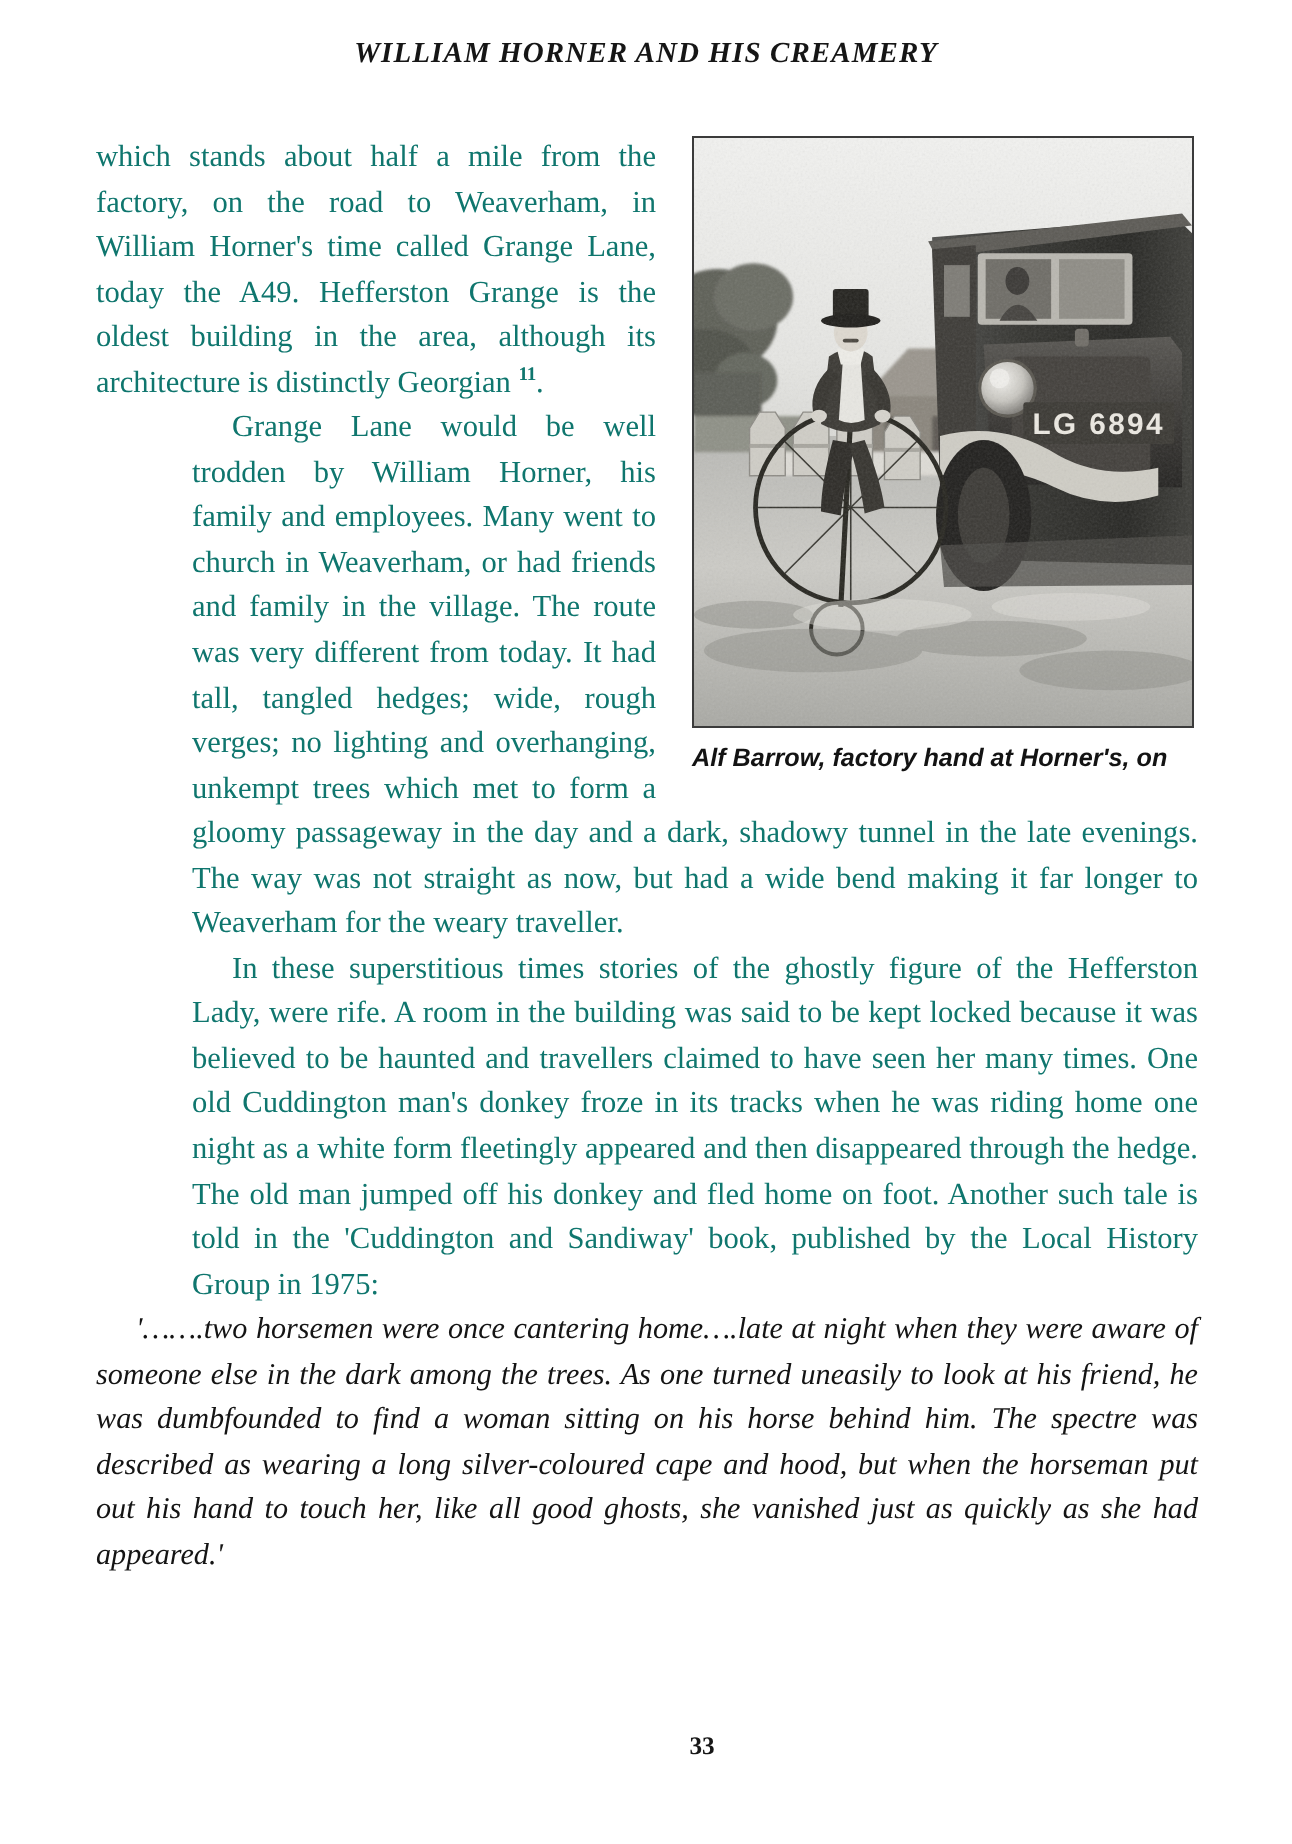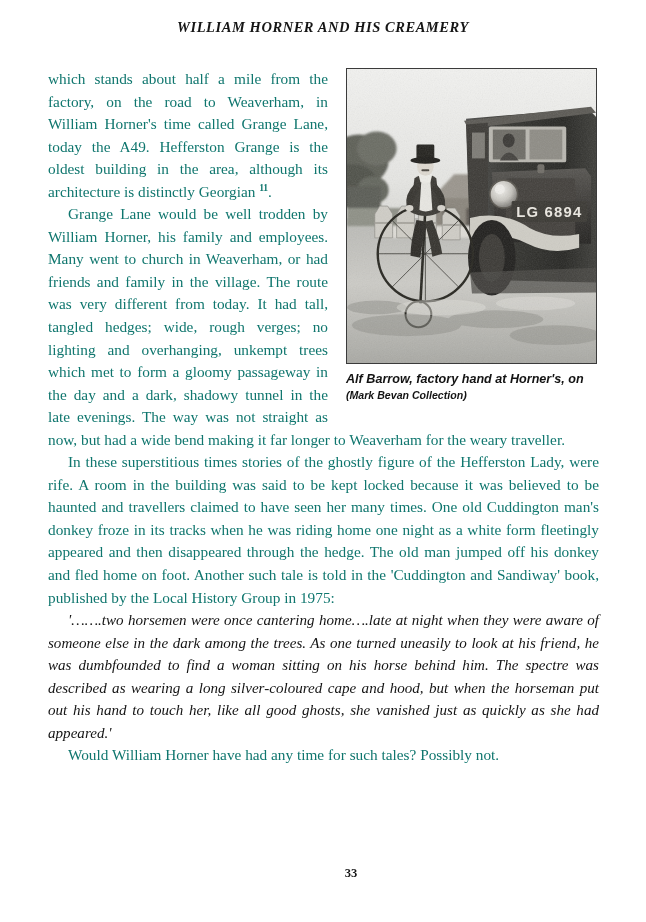--- a/index.html
+++ b/index.html
@@ -48,21 +48,21 @@
 
   p.para {
     margin: 0;
     font-size: 15.3px;
     line-height: 22.55px;
     text-align: justify;
     text-justify: inter-word;
     color: #0f766e;
     hyphens: manual;
   }
-  p.indent { text-indent: 20px; }
+  p.indent { text-indent: 20px; margin-left: 48px; }
 
   
   .photo-float {
     float: right;
     width: 253px;
     margin: 0 0 6px 18px;
     shape-outside: margin-box;
   }
 
   .photo-frame {
@@ -311,31 +311,29 @@
             <ellipse cx="95" cy="240" rx="45" ry="8"></ellipse>
             <ellipse cx="190" cy="236" rx="40" ry="7"></ellipse>
           </g>
 
           <rect x="0" y="0" width="251" height="296" filter="url(#grain)" opacity="0.5"></rect>
         </svg>
       </div>
 
       <figcaption>
         <div class="caption">Alf Barrow, factory hand at Horner's, on</div>
-        <div class="credit">(Mark Bevan Collection)</div>
       </figcaption>
     </figure>
 
     <p class="para"><span>which stands about half a mile from the factory, on the road to Weaverham, in William Horner's time called Grange Lane, today the A49. Hefferston Grange is the oldest building in the area, although its architecture is distinctly Georgian </span><sup class="fn">11</sup><span>.</span></p>
 
     <p class="para indent">Grange Lane would be well trodden by William Horner, his family and employees. Many went to church in Weaverham, or had friends and family in the village. The route was very different from today. It had tall, tangled hedges; wide, rough verges; no lighting and overhanging, unkempt trees which met to form a gloomy passageway in the day and a dark, shadowy tunnel in the late evenings. The way was not straight as now, but had a wide bend making it far longer to Weaverham for the weary traveller.</p>
 
     <p class="para indent">In these superstitious times stories of the ghostly figure of the Hefferston Lady, were rife. A room in the building was said to be kept locked because it was believed to be haunted and travellers claimed to have seen her many times. One old Cuddington man's donkey froze in its tracks when he was riding home one night as a white form fleetingly appeared and then disappeared through the hedge. The old man jumped off his donkey and fled home on foot. Another such tale is told in the 'Cuddington and Sandiway' book, published by the Local History Group in 1975:</p>
 
     <p class="quote indent">'…….two horsemen were once cantering home….late at night when they were aware of someone else in the dark among the trees. As one turned uneasily to look at his friend, he was dumbfounded to find a woman sitting on his horse behind him. The spectre was described as wearing a long silver-coloured cape and hood, but when the horseman put out his hand to touch her, like all good ghosts, she vanished just as quickly as she had appeared.'</p>
 
-    <p class="para indent">Would William Horner have had any time for such tales? Possibly not.</p>
 
   </div>
 
   <div class="folio">33</div>
 
 </div>
 
 </body></html>

